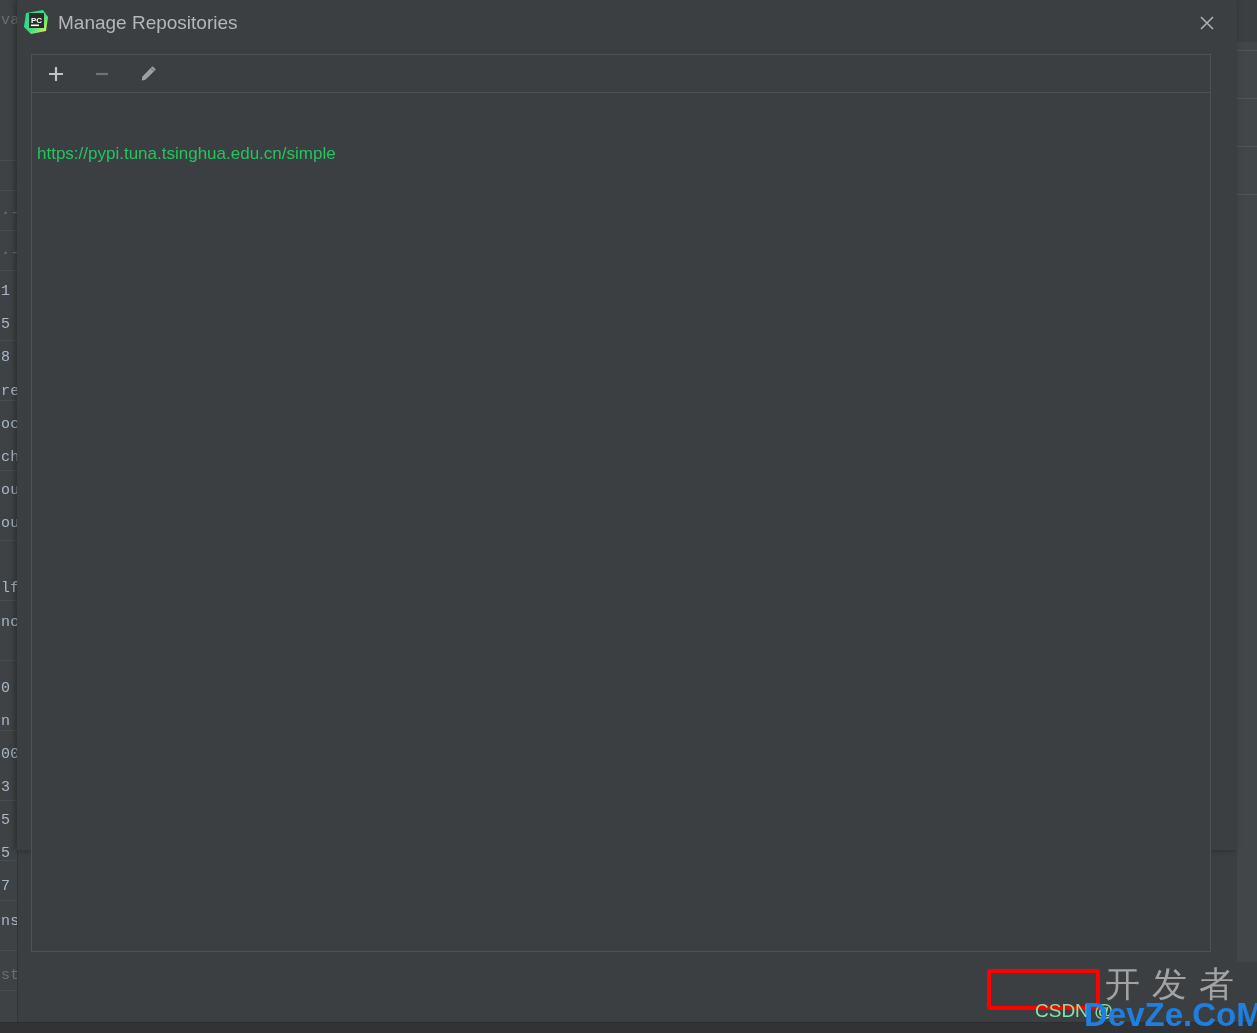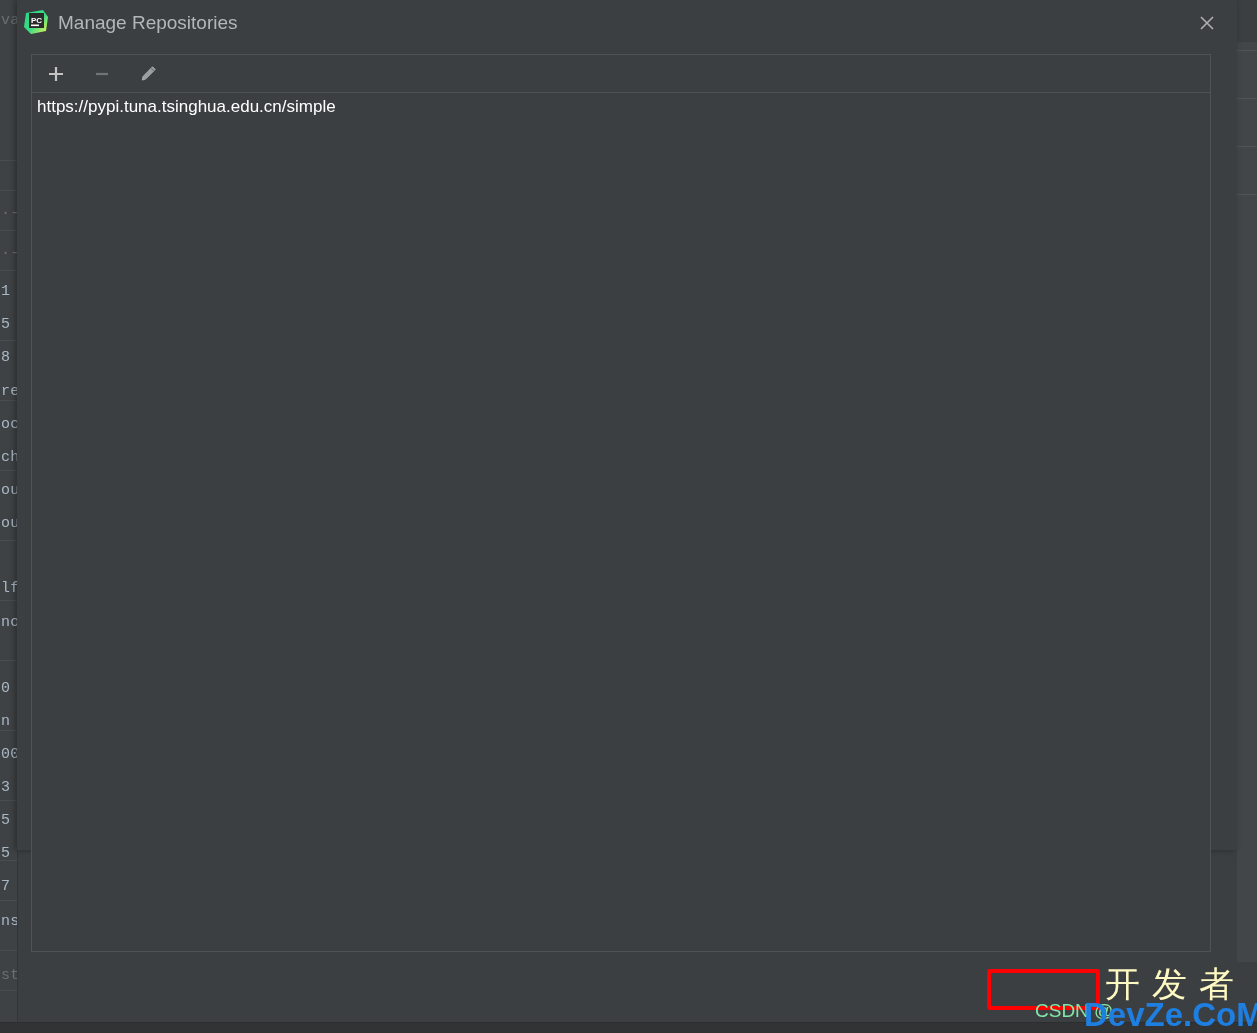--- a/index.html
+++ b/index.html
@@ -136,23 +136,24 @@
     box-sizing: border-box;
     background: #3c3f41;
     border: 1px solid #4f5355;
     overflow: hidden;
   }
   .repo-row {
     height: 28px;
     line-height: 28px;
     padding-left: 5px;
     font-size: 17px;
-    color: #ffffff;
+    color: #22c55e;
     white-space: nowrap;
     cursor: pointer;
+    margin-top: 47px;
   }
 
   
   .footer {
     position: absolute;
     left: 0; top: 960px;
     width: 1220px; height: 62px;
   }
   .btn-row {
     position: absolute;
@@ -200,21 +201,21 @@
     font-size: 19px;
     color: #86efac;
     white-space: nowrap;
     pointer-events: none;
     opacity: 0.95;
   }
   .wm-cn {
     position: absolute;
     left: 1105px; top: 961px;
     font-size: 35px;
-    color: #fef9c3;
+    color: #a3a3a3;
     letter-spacing: 12px;
     white-space: nowrap;
     pointer-events: none;
   }
   .wm-site {
     position: absolute;
     left: 1084px; top: 996px;
     font-size: 33px;
     font-weight: bold;
     color: #1f7fe0;

